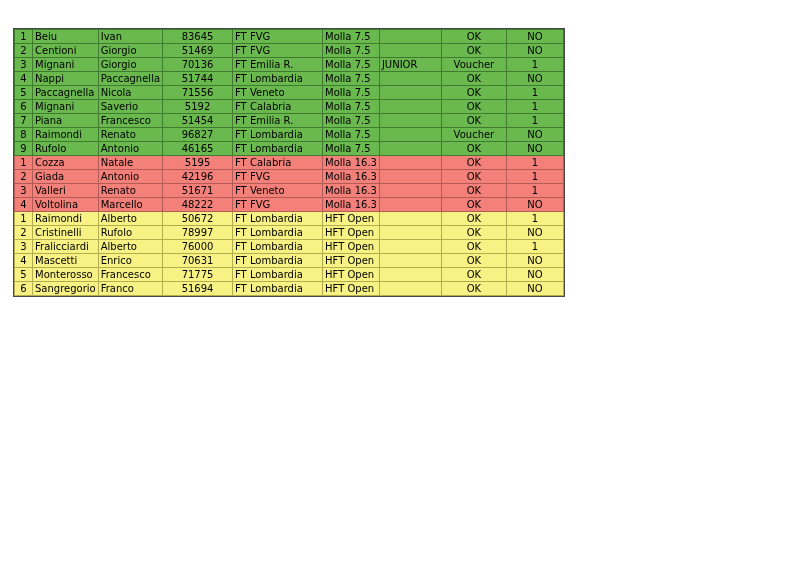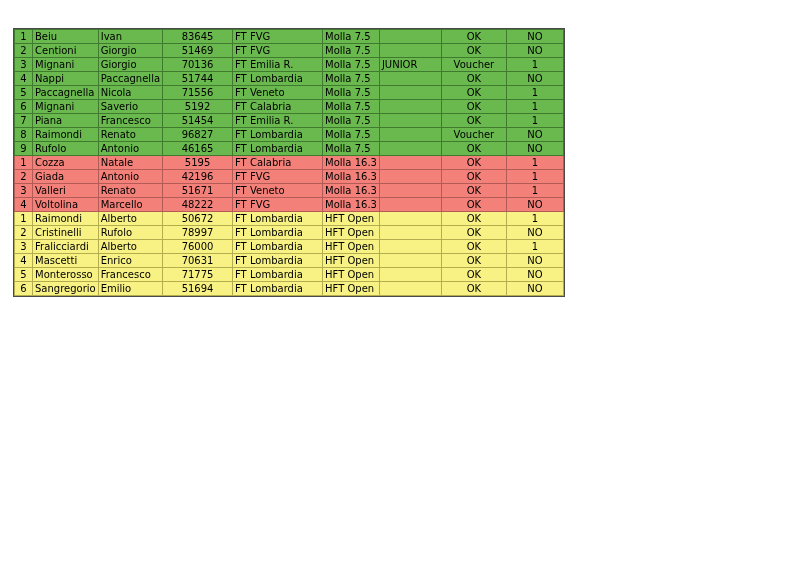--- a/index.html
+++ b/index.html
@@ -272,21 +272,21 @@
           <td class="a-center">71775</td>
           <td class="a-left">FT Lombardia</td>
           <td class="a-left">HFT Open</td>
           <td class="a-left"></td>
           <td class="a-center">OK</td>
           <td class="a-center">NO</td>
         </tr>
         <tr class="grp-yellow">
           <td class="a-center">6</td>
           <td class="a-left">Sangregorio</td>
-          <td class="a-left">Emilio</td>
+          <td class="a-left">Franco</td>
           <td class="a-center">51694</td>
           <td class="a-left">FT Lombardia</td>
           <td class="a-left">HFT Open</td>
           <td class="a-left"></td>
           <td class="a-center">OK</td>
           <td class="a-center">NO</td>
         </tr>
       </tbody>
   </table>
 </div>

